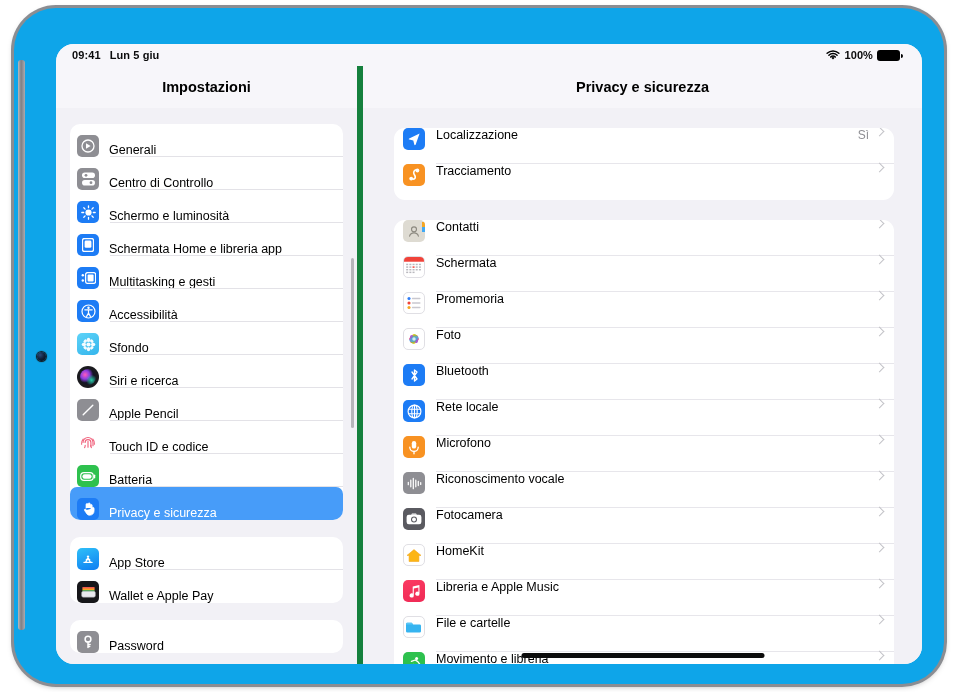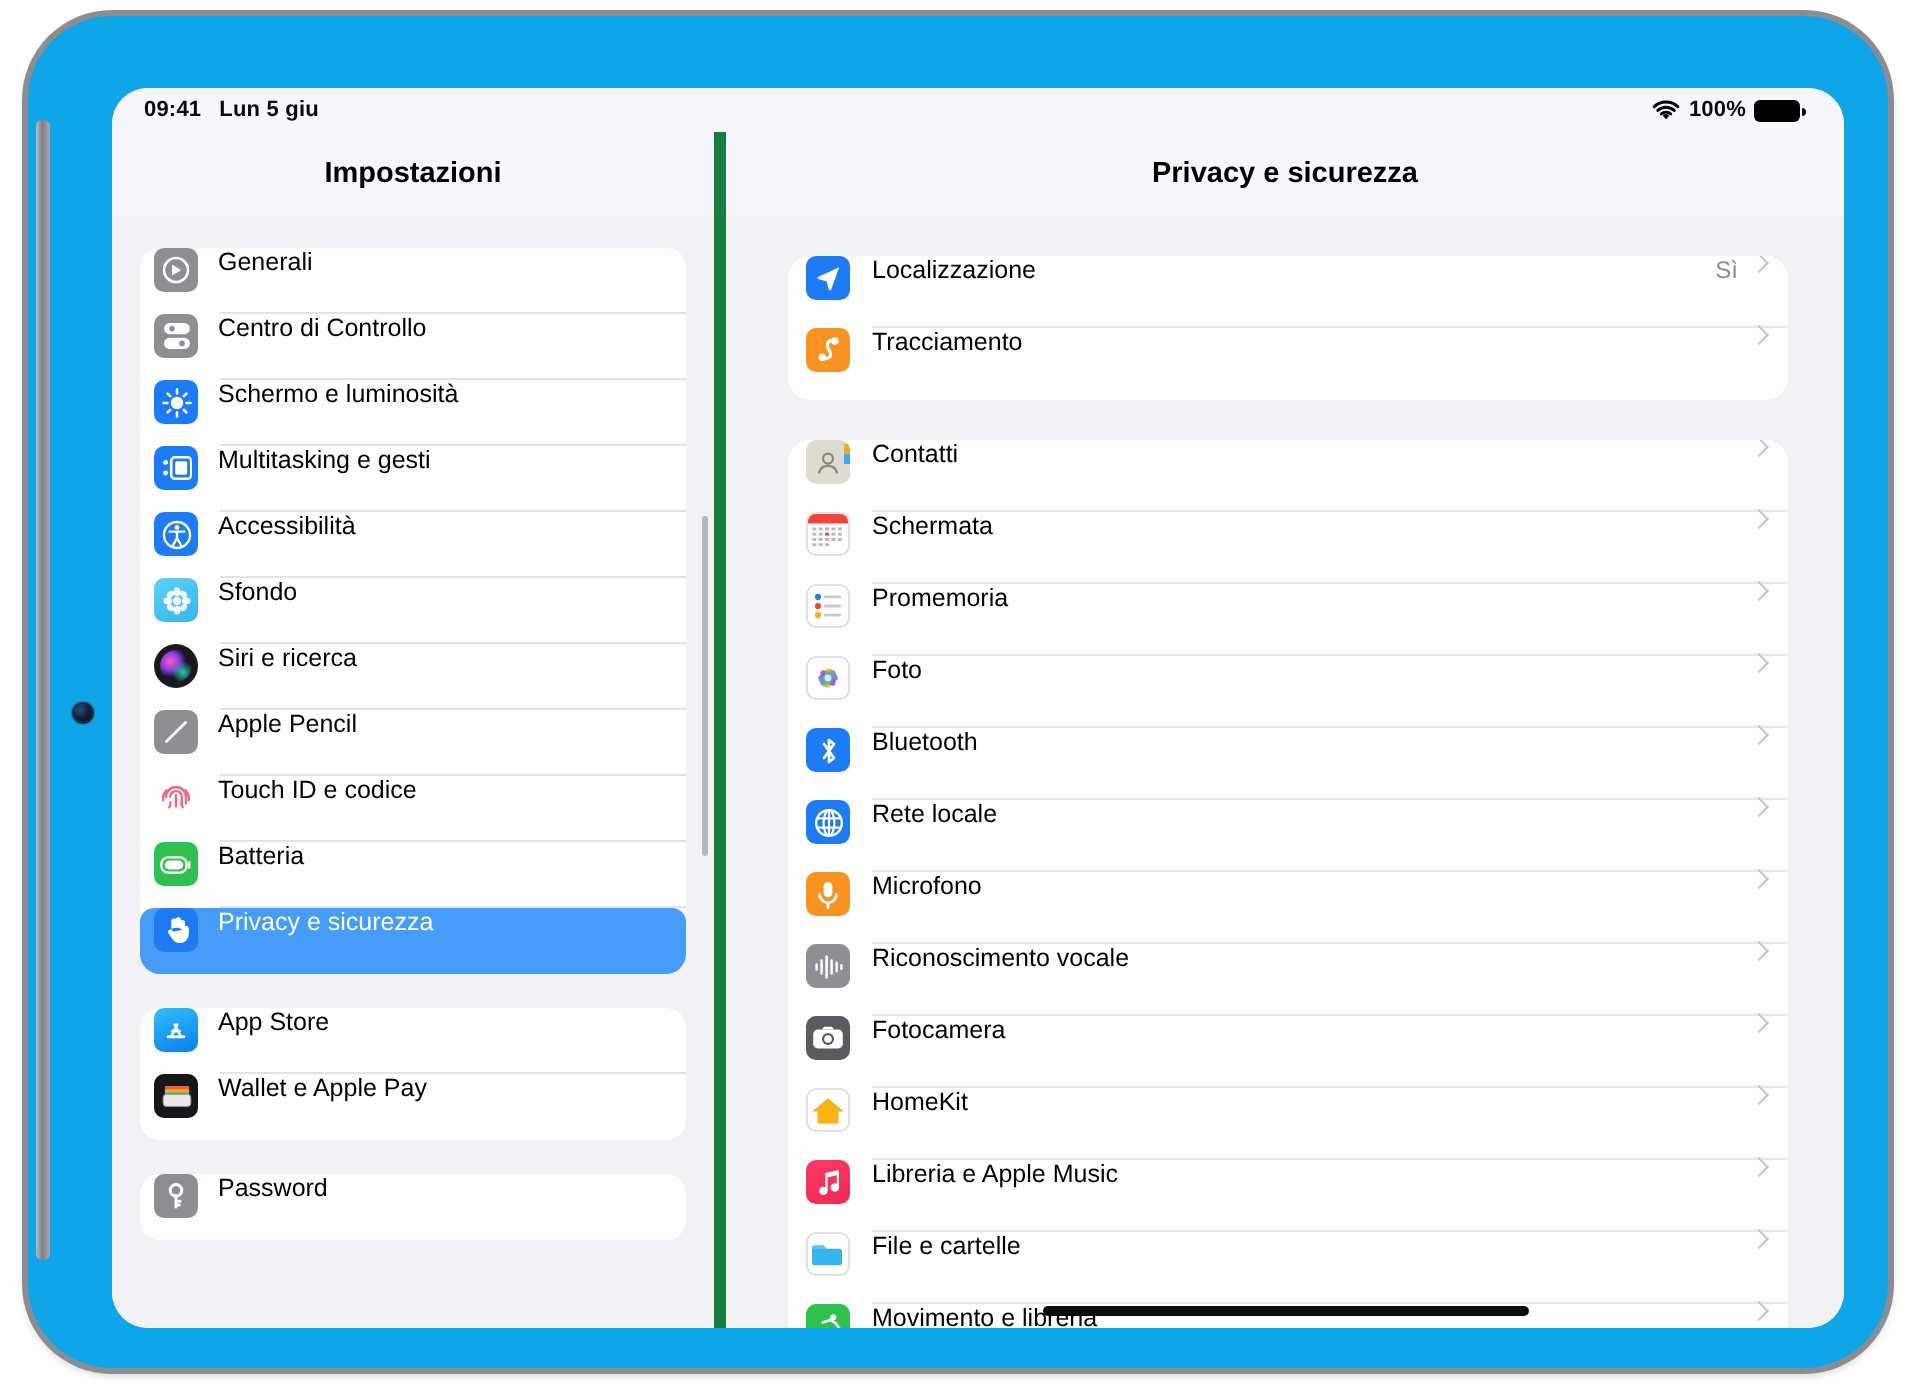--- a/index.html
+++ b/index.html
@@ -91,21 +91,21 @@
     width: 3px; height: 170px; border-radius: 2px;
     background: #b6b5bb;
   }
   .side-group {
     background: #fff; border-radius: 10px;
     overflow: hidden; margin-bottom: 17px;
   }
   .side-row {
     position: relative;
     height: 33px;
-    display: flex; align-items: flex-start;
+    display: flex; align-items: flex-end;
     padding: 0 6px 0 7px;
     border-radius: 7px;
   }
   .side-row .sep {
     position: absolute; left: 40px; right: 0; bottom: 0;
     height: 1px; background: #e3e2e7;
   }
   .side-row:last-child .sep { display: none; }
   .side-row.selected { background: #479cf9; }
   .side-label {
@@ -242,20 +242,32 @@
                       <svg class="ic-svg" width="15" height="15" viewBox="0 0 15 15">
                         <circle cx="7.5" cy="7.5" r="3.1" fill="#fff"></circle>
                         <g stroke="#fff" stroke-width="1.3" stroke-linecap="round">
                           <path d="M7.5.8v1.9M7.5 12.3v1.9M.8 7.5h1.9M12.3 7.5h1.9"></path>
                           <path d="M2.8 2.8 4.1 4.1M10.9 10.9l1.3 1.3M12.2 2.8 10.9 4.1M4.1 10.9 2.8 12.2"></path>
                         </g>
                       </svg>
                     </span>
                   </span>
                   <span class="side-label">Schermo e luminosità</span>
+                  <span class="sep"></span>
+                </div>
+                <div class="side-row">
+                  <span>
+                    <span class="app-icon" style="background:#1d7cf5">
+                      <svg class="ic-svg" width="12" height="14" viewBox="0 0 12 14">
+                        <rect x="0.5" y="0.5" width="11" height="13" rx="2" fill="none" stroke="#fff" stroke-width="1.3"></rect>
+                        <rect x="2.6" y="2.6" width="6.8" height="7.2" rx="1.4" fill="#fff"></rect>
+                      </svg>
+                    </span>
+                  </span>
+                  <span class="side-label">Schermata Home e libreria app</span>
                   <span class="sep"></span>
                 </div>
                 <div class="side-row">
                   <span>
                     <span class="app-icon" style="background:#1d7cf5">
                       <svg class="ic-svg" width="15" height="12" viewBox="0 0 15 12">
                         <circle cx="1.8" cy="3.2" r="1.2" fill="#fff"></circle>
                         <circle cx="1.8" cy="8.5" r="1.2" fill="#fff"></circle>
                         <rect x="4.6" y="0.6" width="10" height="10.8" rx="2" fill="none" stroke="#fff" stroke-width="1.3"></rect>
                         <rect x="6.6" y="2.6" width="6" height="6.8" rx="1" fill="#fff"></rect>

